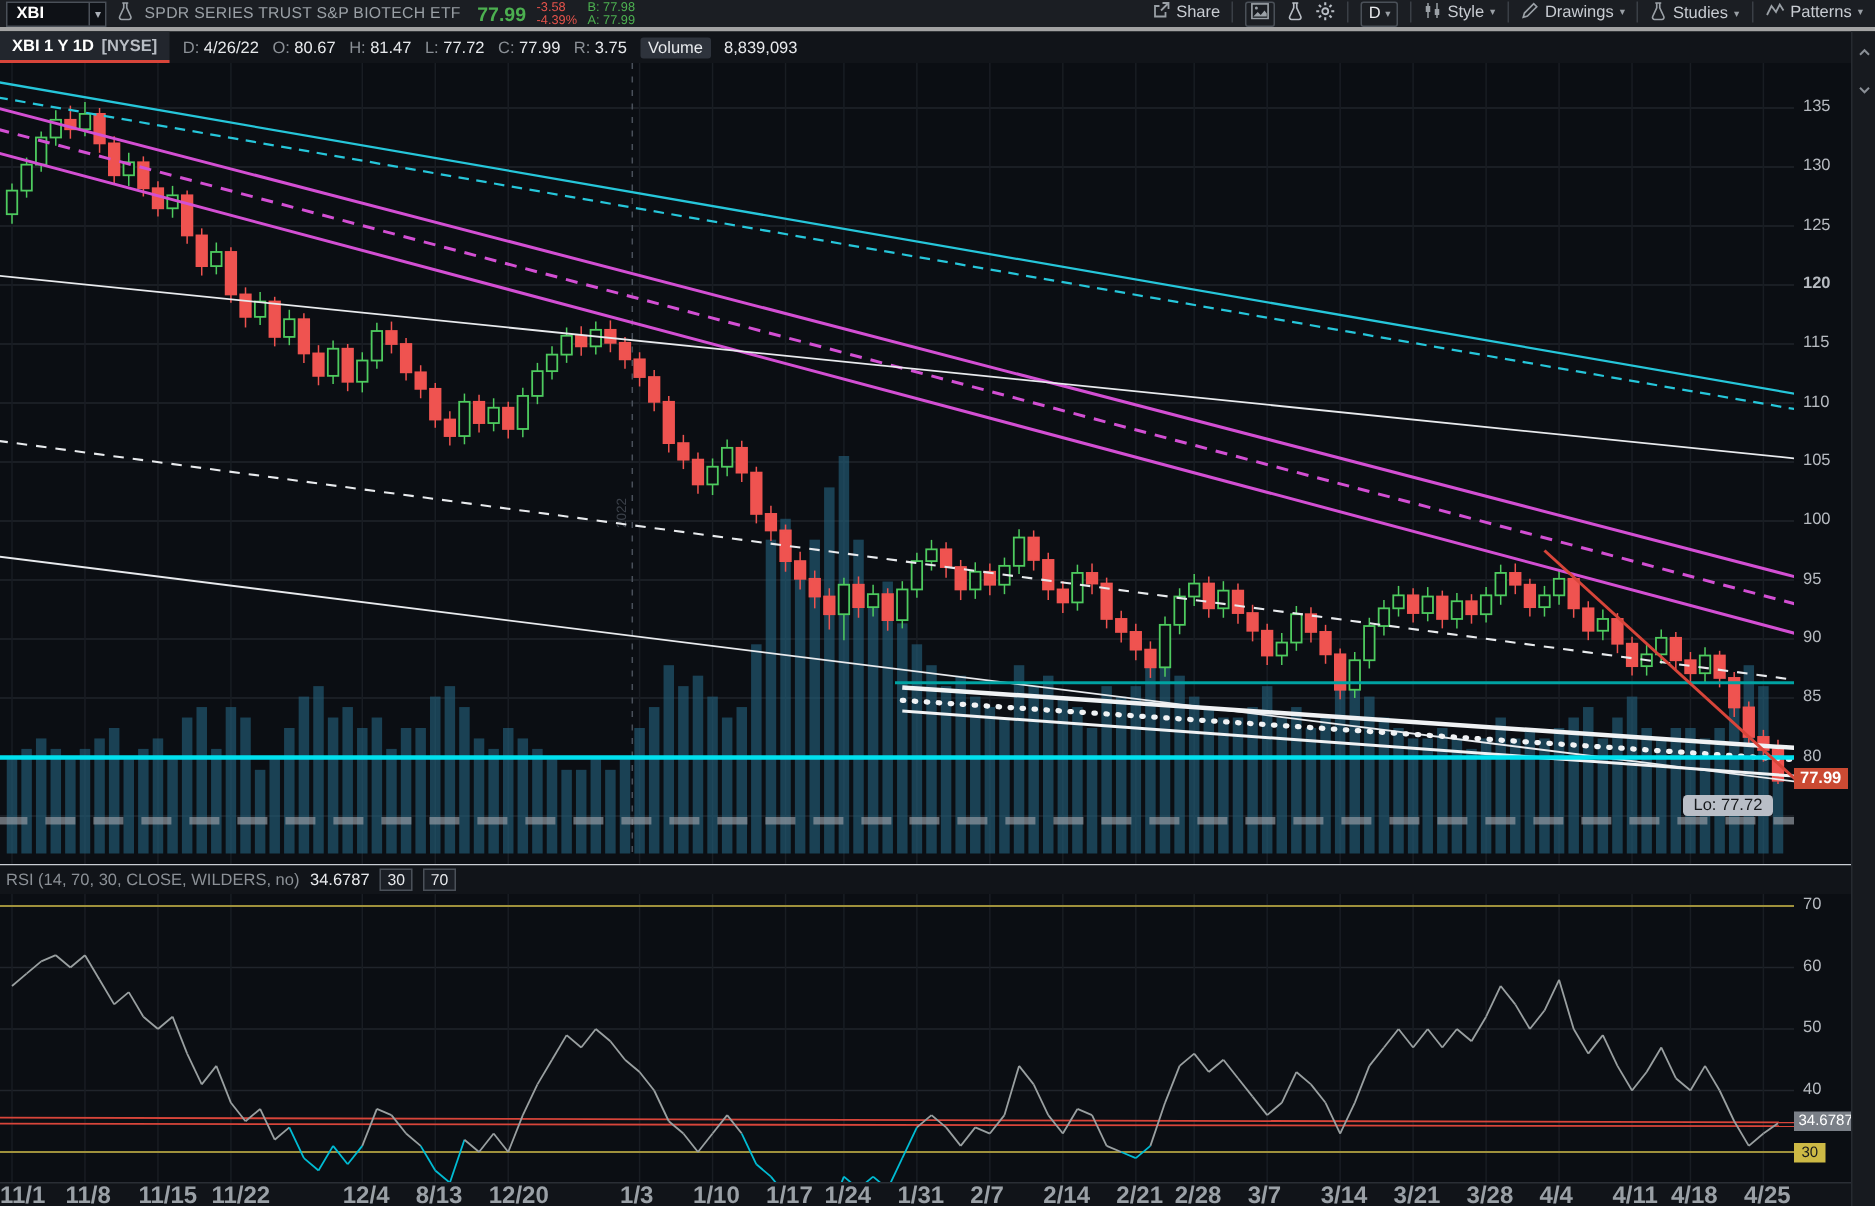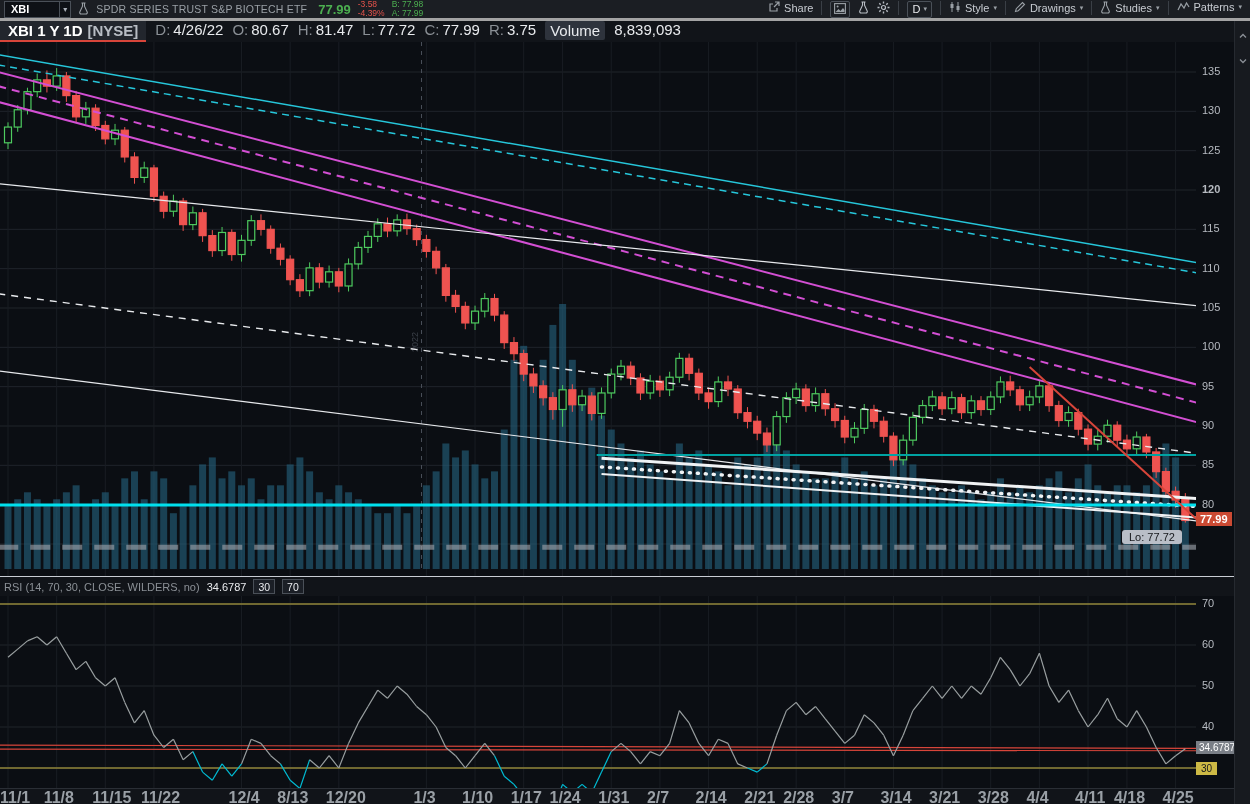--- a/index.html
+++ b/index.html
@@ -18,21 +18,21 @@
   .stack.red{color:#e5534b;justify-content:center;}
   .stack.green{color:#4caf50;}
   .tb-right{margin-left:auto;display:flex;align-items:flex-start;gap:8px;padding-right:4px;}
   .tb-btn{display:flex;align-items:center;gap:4px;color:#c8ccd2;font-size:11px;cursor:default;}
   .tb-div{width:1px;height:14px;background:#3a3f46;}
   .icon-box{border:1px solid #4a5058;border-radius:2px;width:18px;height:15px;display:flex;align-items:center;justify-content:center;}
   .d-box{border:1px solid #4a5058;border-radius:2px;padding:0 4px;height:15px;display:flex;align-items:center;gap:3px;color:#e8eaed;}
   .caret-sm{font-size:7px;color:#9aa0a6;}
   
   .chart-header{position:absolute;left:0;top:21px;width:1250px;height:21px;background:#111419;
-                display:flex;align-items:flex-start;gap:9px;font-size:15px;}
+                display:flex;align-items:center;gap:9px;font-size:11px;}
   .ch-badge{background:#22262d;border-bottom:2px solid #d8453a;height:19px;display:flex;align-items:center;
             padding:0 8px;color:#fff;font-weight:bold;gap:5px;}
   .ch-badge .exch{color:#b8bdc4;font-weight:bold;}
   .ch-field{color:#8b9096;white-space:nowrap;}
   .ch-field b{color:#e8eaed;font-weight:normal;margin-left:3px;}
   .vol-label{background:#2e333c;color:#e8eaed;padding:1px 5px;border-radius:2px;}
   .vol-value{color:#e8eaed;}
   
   #main-svg{position:absolute;left:0;top:42px;}
   #rsi-svg{position:absolute;left:0;top:596px;}

